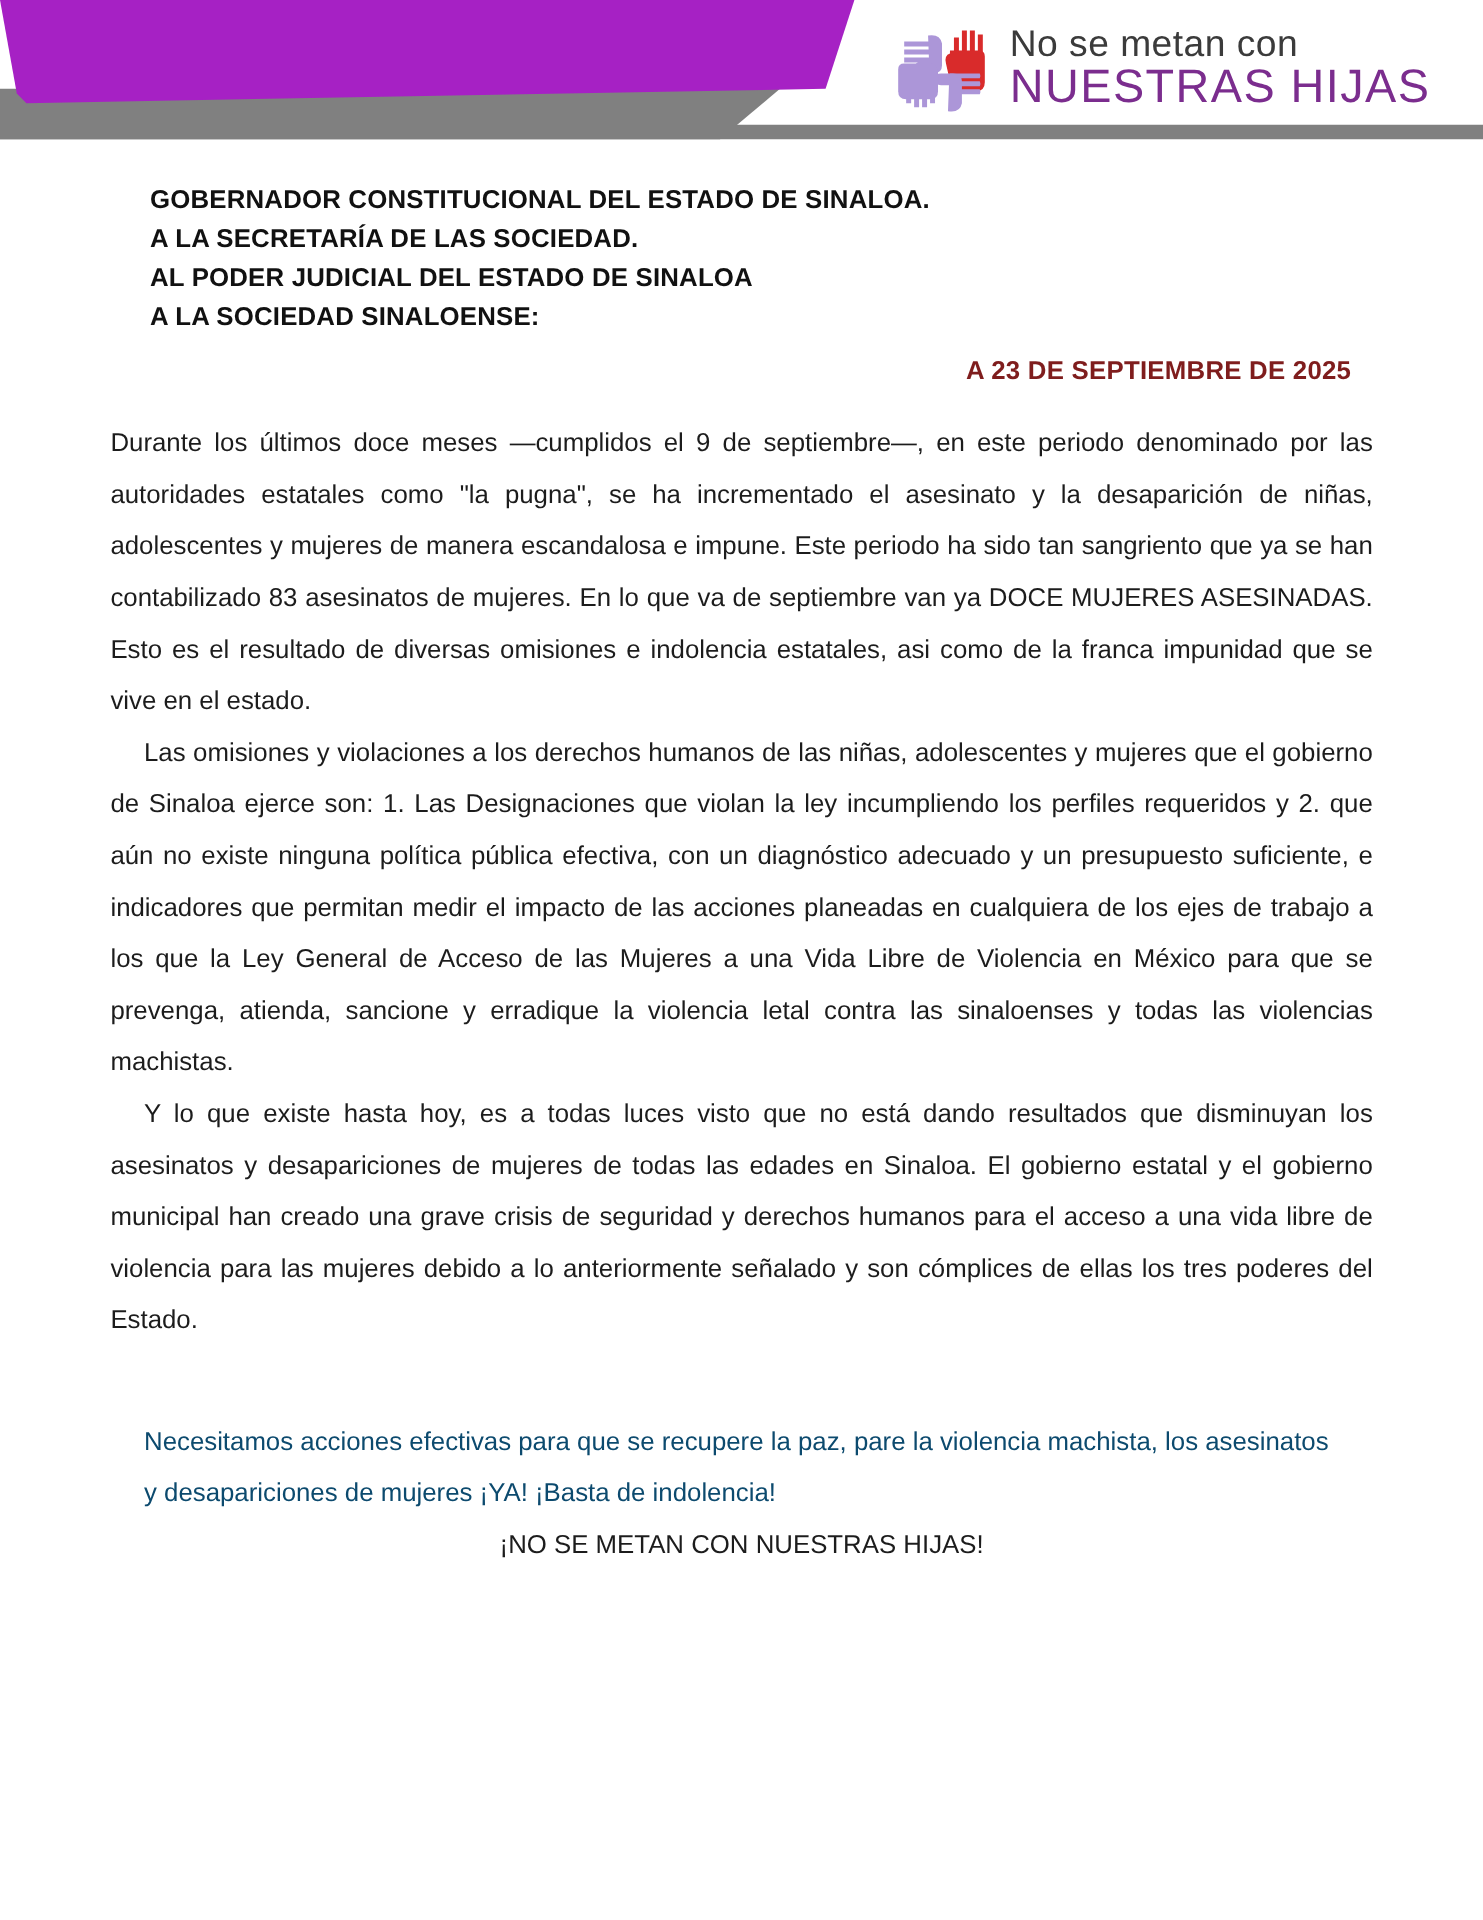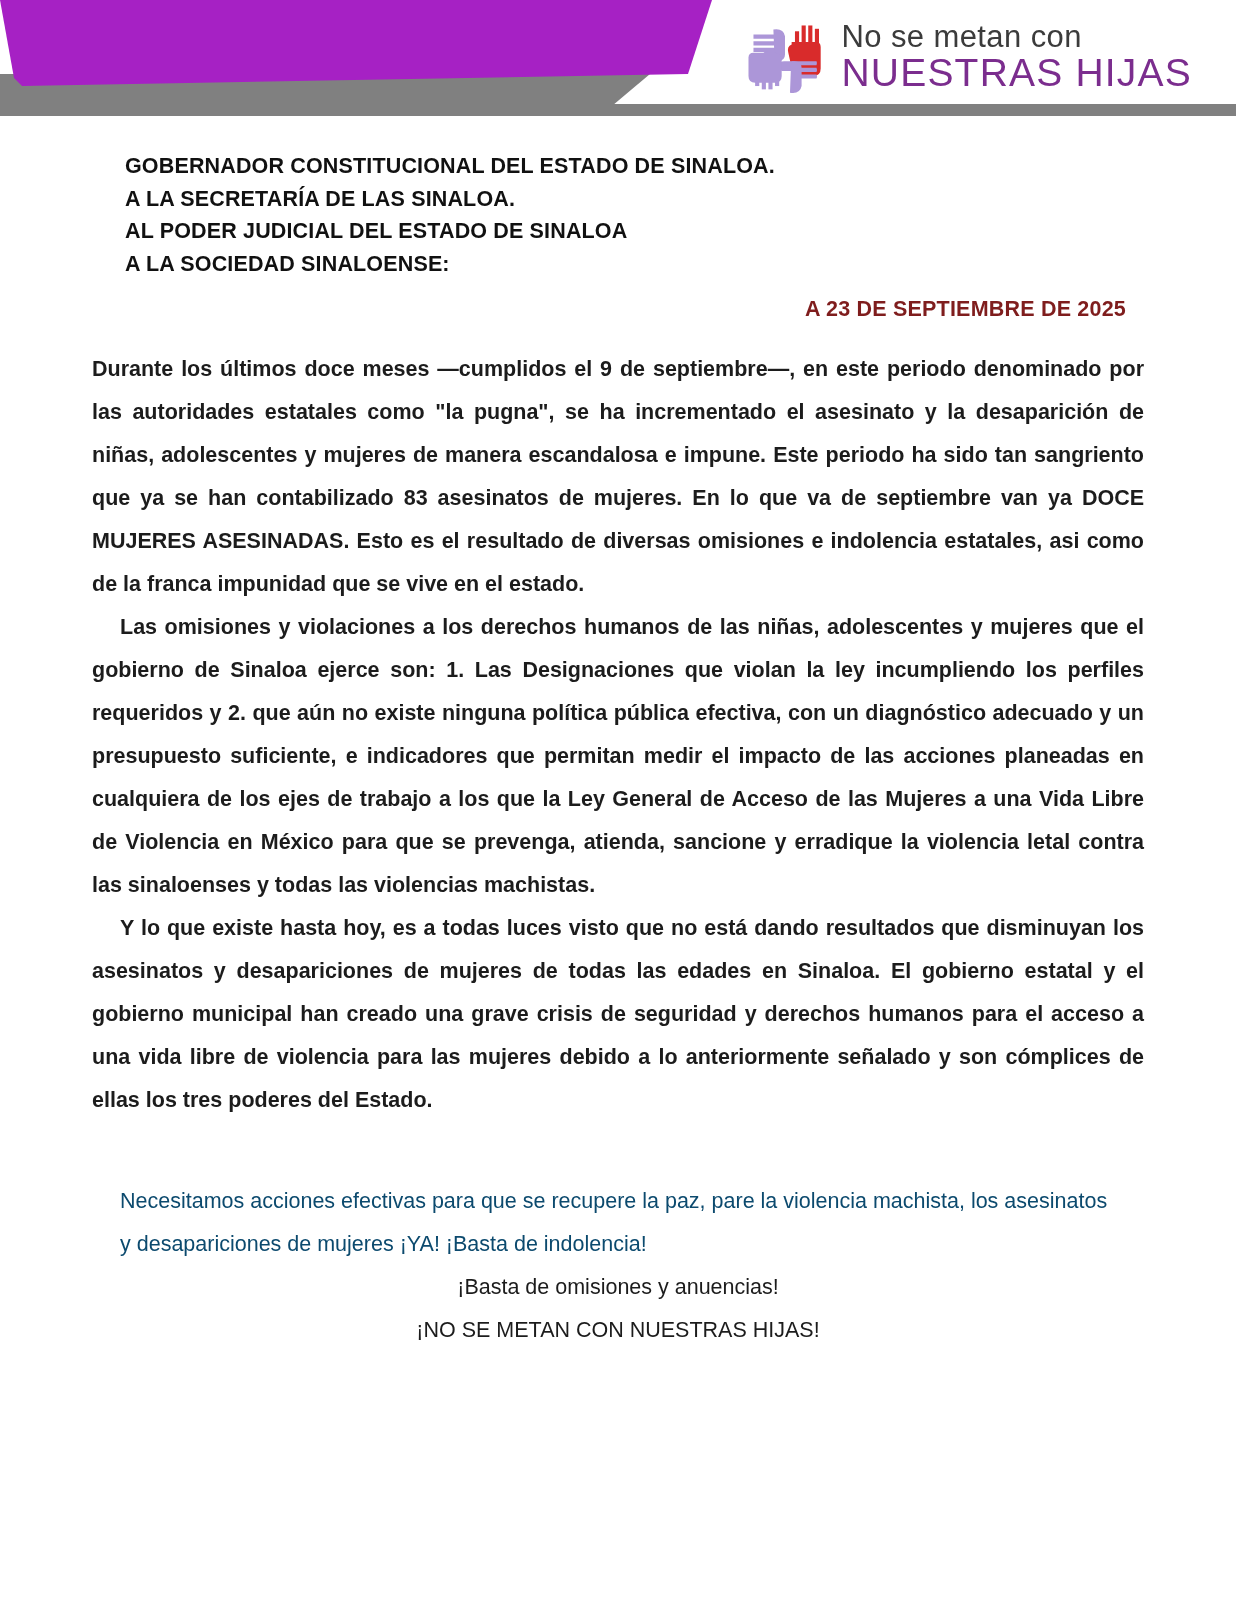--- a/index.html
+++ b/index.html
@@ -93,21 +93,20 @@
   .body-text {
     margin-top: 26px;
   }
   .para {
     font-size: 21.5px;
     line-height: 2.0;
     text-align: justify;
     text-justify: inter-word;
     margin: 0;
     color: #1c1c1c;
-    font-weight: bold;
   }
   .para.indent {
     text-indent: 28px;
   }
 
   .closing {
     margin-top: 58px;
     padding: 0 28px;
   }
   .closing-para {
@@ -176,32 +175,31 @@
       <div class="logo-line1">No se metan con</div>
       <div class="logo-line2">NUESTRAS HIJAS</div>
     </div>
   </div>
 </div>
 
 <div class="page">
 
   <div class="addressees">
     <div class="addressee-line">GOBERNADOR CONSTITUCIONAL DEL ESTADO DE SINALOA.</div>
-    <div class="addressee-line">A LA SECRETARÍA DE LAS SINALOA.</div>
+    <div class="addressee-line">A LA SECRETARÍA DE LAS SOCIEDAD.</div>
     <div class="addressee-line">AL PODER JUDICIAL DEL ESTADO DE SINALOA</div>
     <div class="addressee-line">A LA SOCIEDAD SINALOENSE:</div>
   </div>
 
   <div class="date-line">A 23 DE SEPTIEMBRE DE 2025</div>
 
   <div class="body-text">
     <p class="para">Durante los últimos doce meses —cumplidos el 9 de septiembre—, en este periodo denominado por las autoridades estatales como "la pugna", se ha incrementado el asesinato y la desaparición de niñas, adolescentes y mujeres de manera escandalosa e impune. Este periodo ha sido tan sangriento que ya se han contabilizado 83 asesinatos de mujeres. En lo que va de septiembre van ya DOCE MUJERES ASESINADAS. Esto es el resultado de diversas omisiones e indolencia estatales, asi como de la franca impunidad que se vive en el estado.</p>
     <p class="para indent">Las omisiones y violaciones a los derechos humanos de las niñas, adolescentes y mujeres que el gobierno de Sinaloa ejerce son: 1. Las Designaciones que violan la ley incumpliendo los perfiles requeridos y 2. que aún no existe ninguna política pública efectiva, con un diagnóstico adecuado y un presupuesto suficiente, e indicadores que permitan medir el impacto de las acciones planeadas en cualquiera de los ejes de trabajo a los que la Ley General de Acceso de las Mujeres a una Vida Libre de Violencia en México para que se prevenga, atienda, sancione y erradique la violencia letal contra las sinaloenses y todas las violencias machistas.</p>
     <p class="para indent">Y lo que existe hasta hoy, es a todas luces visto que no está dando resultados que disminuyan los asesinatos y desapariciones de mujeres de todas las edades en Sinaloa. El gobierno estatal y el gobierno municipal han creado una grave crisis de seguridad y derechos humanos para el acceso a una vida libre de violencia para las mujeres debido a lo anteriormente señalado y son cómplices de ellas los tres poderes del Estado.</p>
   </div>
 
   <div class="closing">
     <p class="closing-para">Necesitamos acciones efectivas para que se recupere la paz, pare la violencia machista, los asesinatos y desapariciones de mujeres ¡YA! ¡Basta de indolencia!</p>
-    <p class="closing-line">¡Basta de omisiones y anuencias!</p>
     <p class="closing-line">¡NO SE METAN CON NUESTRAS HIJAS!</p>
   </div>
 
 </div>
 
 </body></html>

